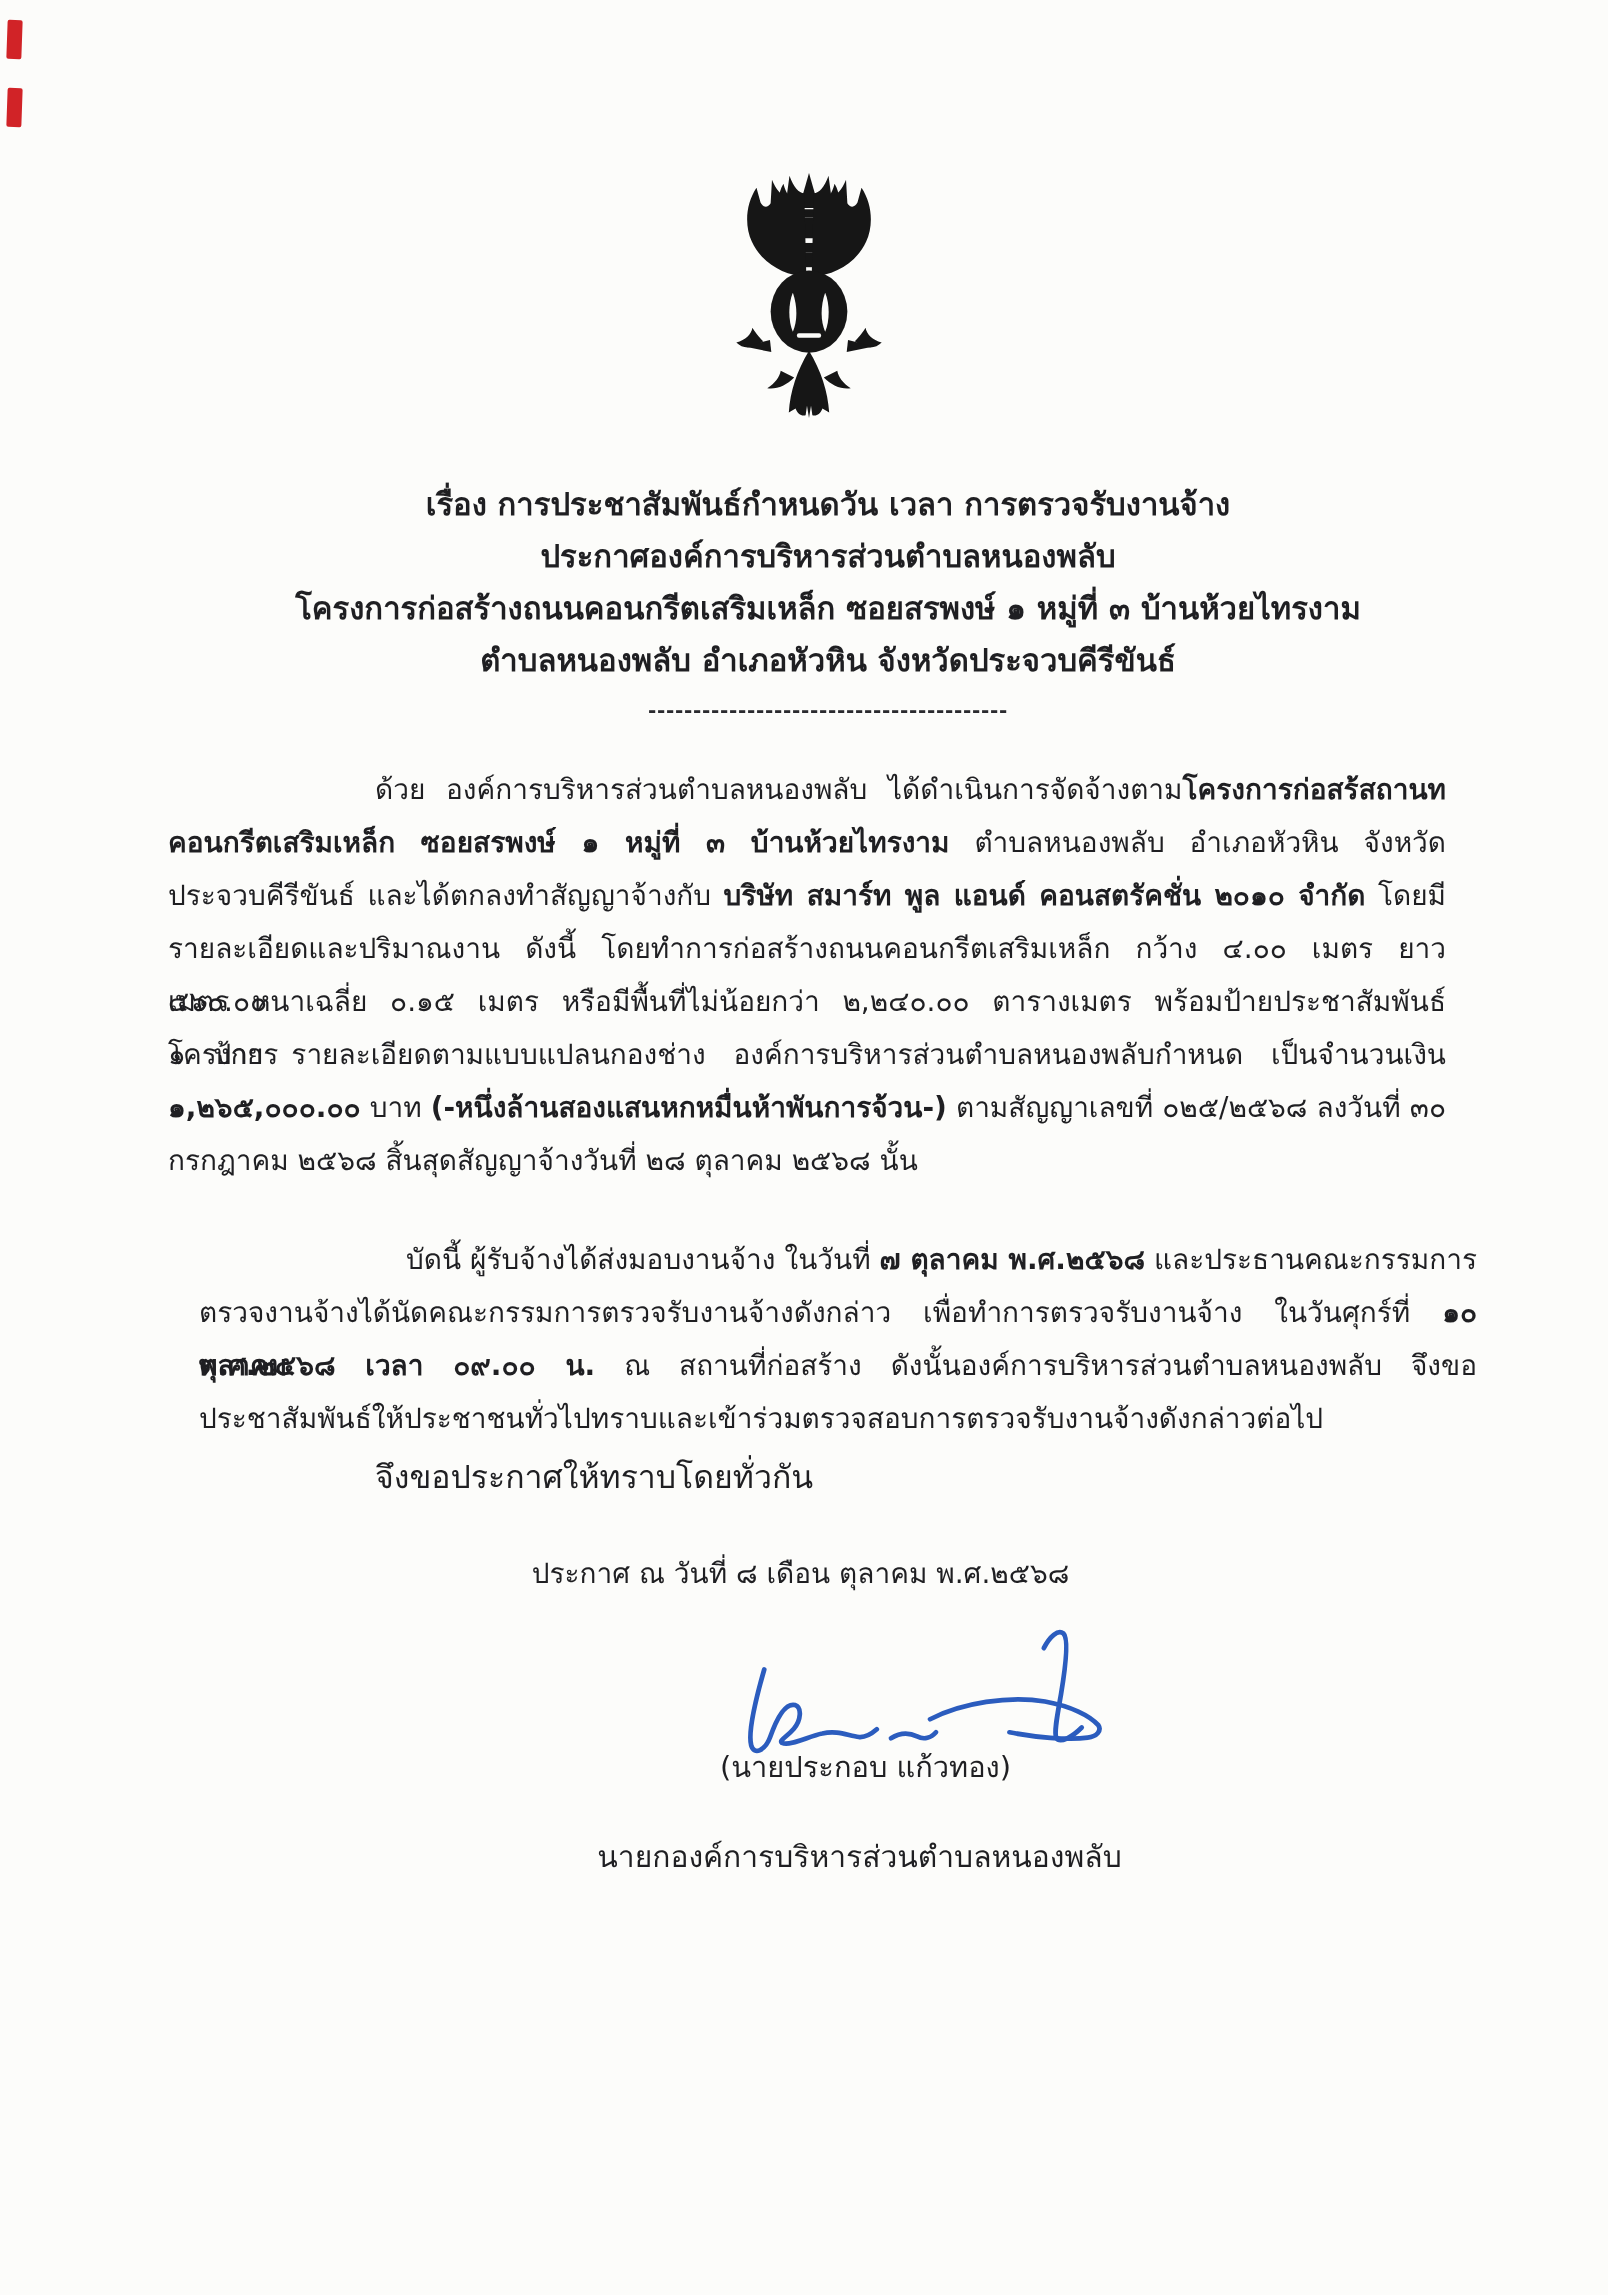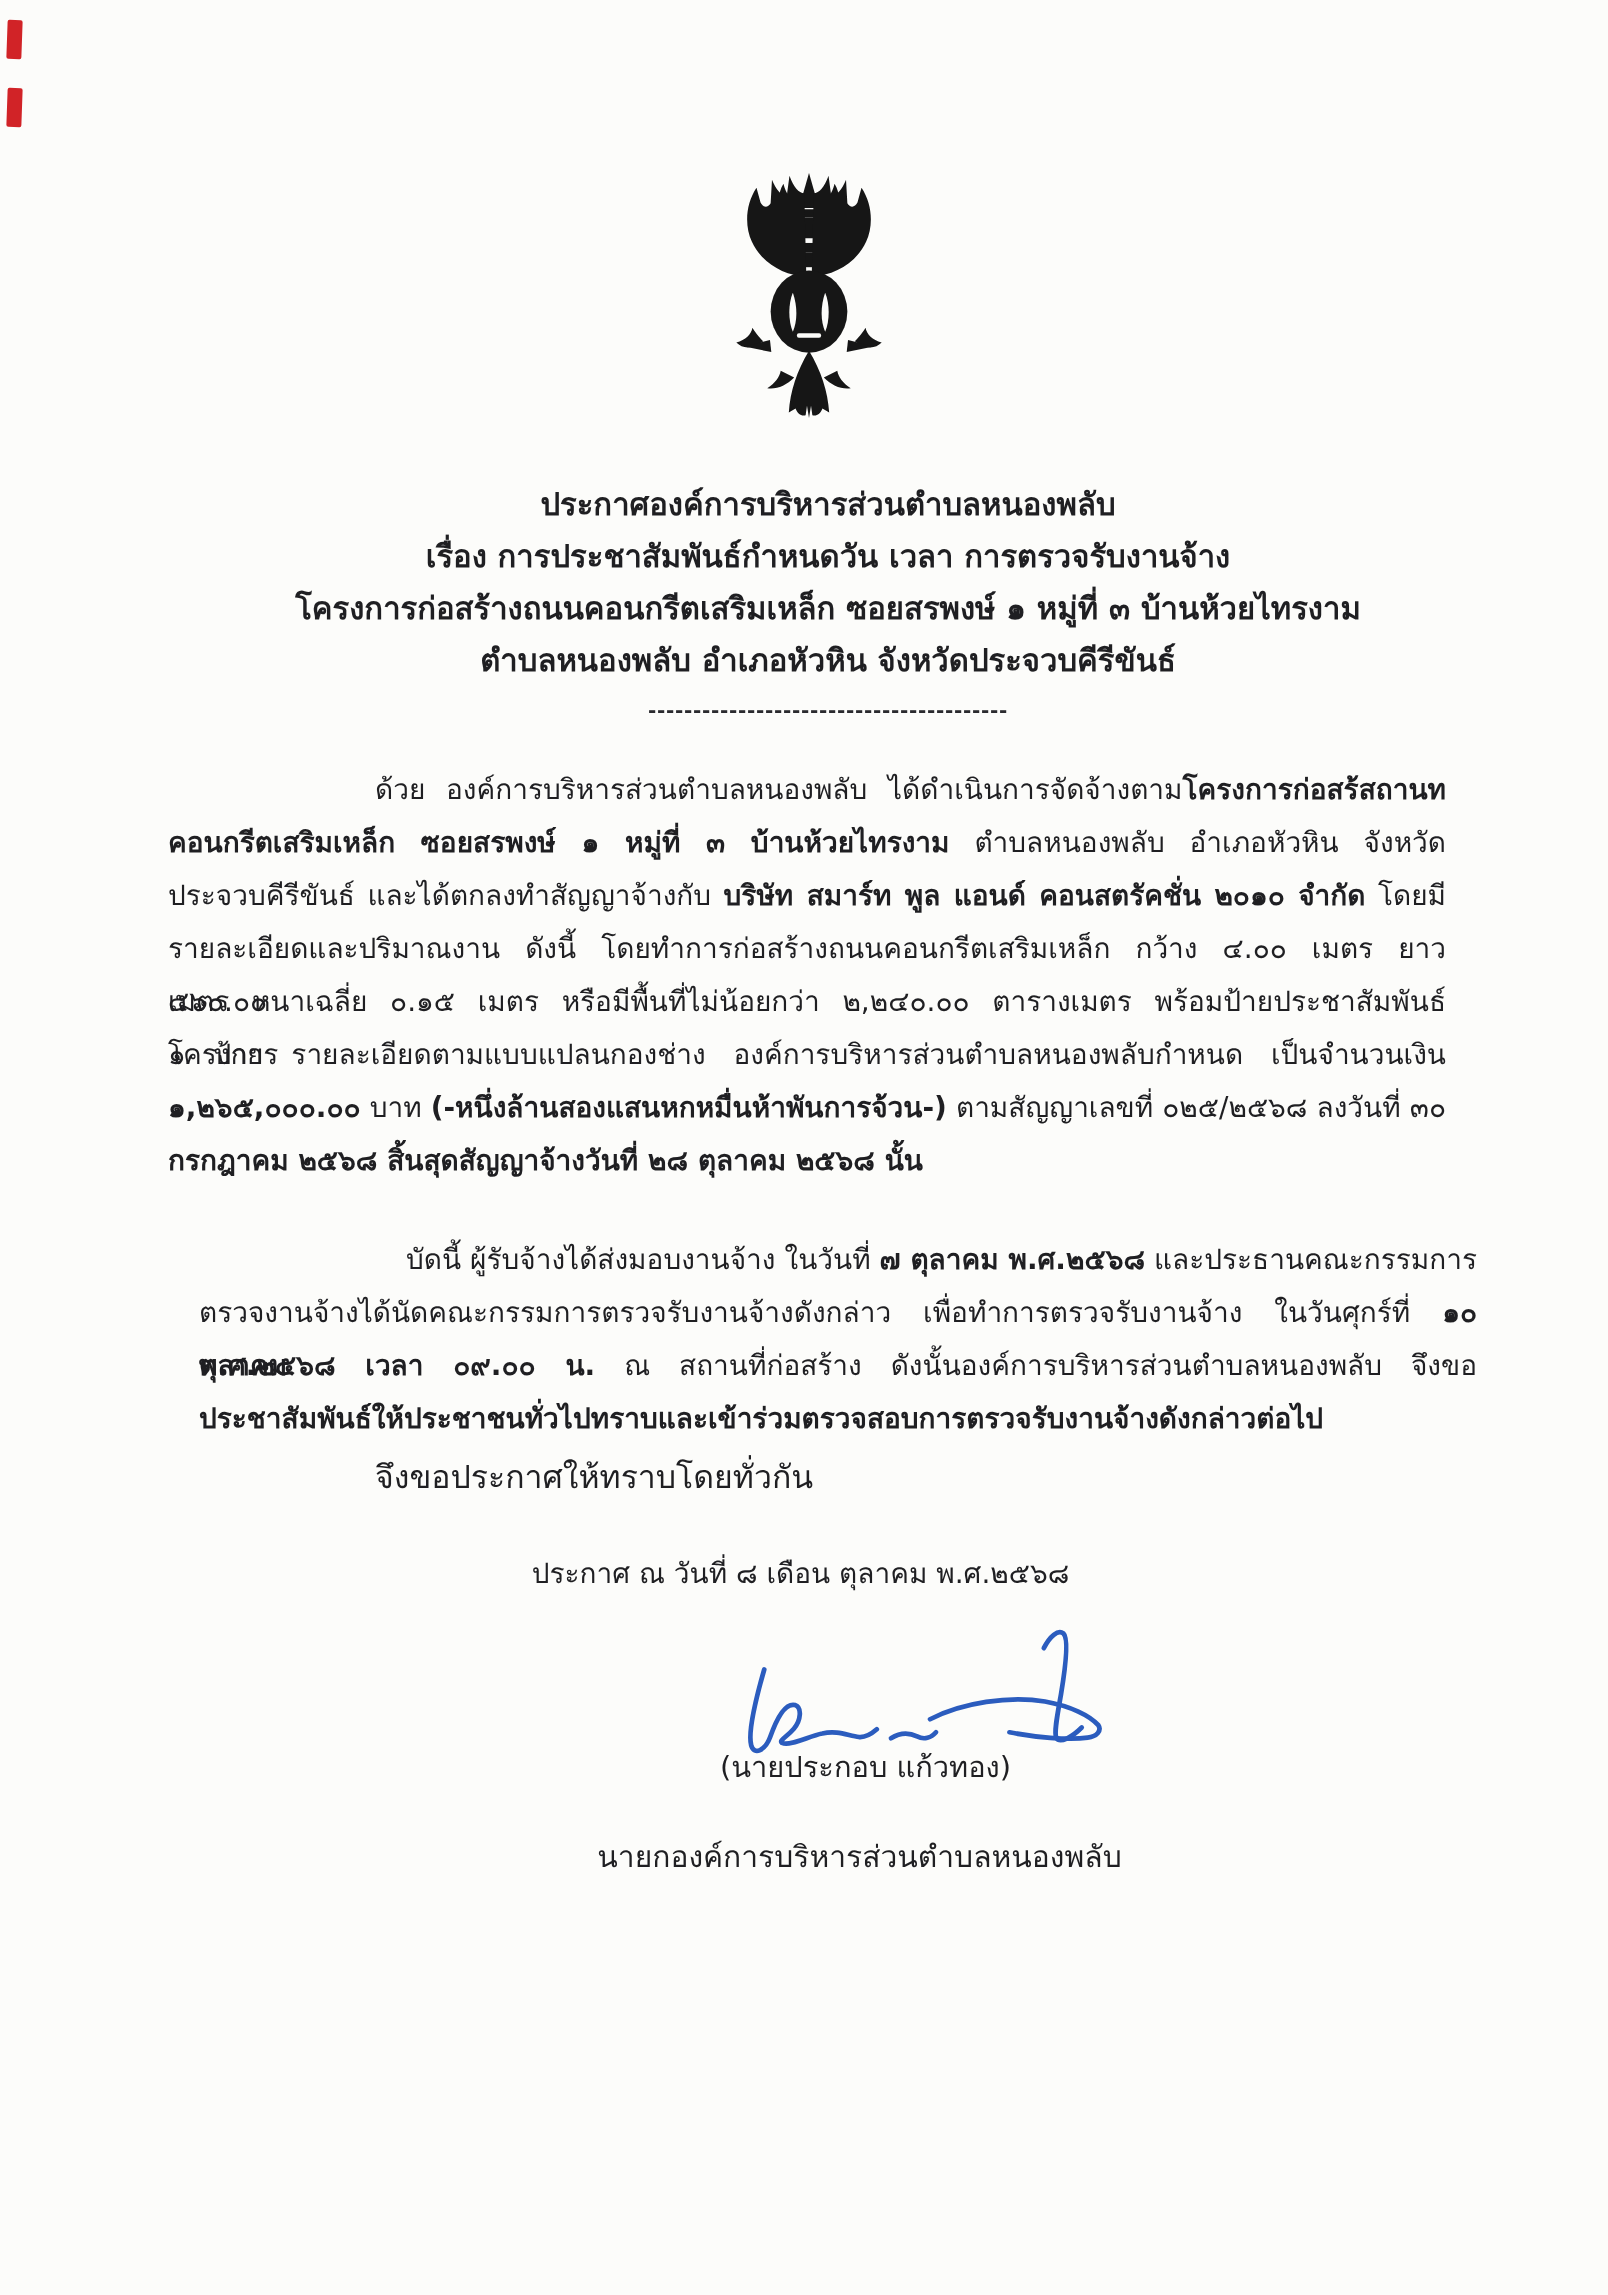--- a/index.html
+++ b/index.html
@@ -27,21 +27,21 @@
 
   
   .para{position:absolute;left:168px;width:1278px;}
   .para1{top:763px;}
   .para2{top:1233px;margin-left:31px;}
   .line{
     font-size:28px;height:53px;line-height:53px;
     text-align:justify;text-align-last:justify;
     white-space:normal;overflow:visible;
   }
-  .line.last{text-align:center;text-align-last:left;font-weight:bold;}
+  .line.last{text-align:center;text-align-last:left;}
   .line.indent{text-indent:207px;}
   .b{font-weight:700;}
 
   .closing-line{position:absolute;top:1451px;left:168px;width:1278px;font-size:32px;line-height:53px;text-indent:207px;white-space:nowrap;}
   .date-line{position:absolute;top:1547px;left:0;right:0;text-align:center;font-size:28px;line-height:53px;white-space:nowrap;transform:translateX(-4px);}
 
   
   .sig-svg{position:absolute;top:1615px;left:673px;width:481px;height:154px;}
   .sig-name{position:absolute;top:1747px;left:0;right:0;text-align:center;font-size:29px;line-height:40px;transform:translateX(61px);white-space:nowrap;}
   .sig-pos{position:absolute;top:1835px;left:0;right:0;text-align:center;font-size:30px;line-height:43px;transform:translateX(55px);white-space:nowrap;}
@@ -85,22 +85,22 @@
       <path d="M74 268 L34 260 L72 250 Z"></path>
       <path d="M186 268 L226 260 L188 250 Z"></path>
 
       <path d="M130 266 C112 296 102 326 100 358 L110 352 C113 360 119 364 125 362 L127 348 L130 366 L133 348 L135 362 C141 364 147 360 150 352 L160 358 C158 326 148 296 130 266 Z"></path>
       <path d="M108 306 C96 318 82 324 68 322 C80 314 86 306 88 296 Z"></path>
       <path d="M152 306 C164 318 178 324 192 322 C180 314 174 306 172 296 Z"></path>
     </g>
   </svg>
 
   <div class="title-block">
+    <div class="title-line">เรื่อง   การประชาสัมพันธ์กำหนดวัน  เวลา  การตรวจรับงานจ้าง</div>
     <div class="title-line">ประกาศองค์การบริหารส่วนตำบลหนองพลับ</div>
-    <div class="title-line">เรื่อง   การประชาสัมพันธ์กำหนดวัน  เวลา  การตรวจรับงานจ้าง</div>
     <div class="title-line">โครงการก่อสร้างถนนคอนกรีตเสริมเหล็ก ซอยสรพงษ์ ๑ หมู่ที่ ๓ บ้านห้วยไทรงาม</div>
     <div class="title-line">ตำบลหนองพลับ อำเภอหัวหิน จังหวัดประจวบคีรีขันธ์</div>
     <div class="separator">----------------------------------------</div>
   </div>
 
   <div class="para para1">
     <div class="line indent"><span>ด้วย องค์การบริหารส่วนตำบลหนองพลับ  ได้ดำเนินการจัดจ้างตาม</span><span class="b">โครงการก่อสร้สถานท</span></div>
     <div class="line"><span class="b">คอนกรีตเสริมเหล็ก ซอยสรพงษ์ ๑ หมู่ที่ ๓ บ้านห้วยไทรงาม</span><span> ตำบลหนองพลับ อำเภอหัวหิน จังหวัด</span></div>
     <div class="line"><span>ประจวบคีรีขันธ์ และได้ตกลงทำสัญญาจ้างกับ </span><span class="b">บริษัท  สมาร์ท พูล แอนด์ คอนสตรัคชั่น ๒๐๑๐ จำกัด</span><span> โดยมี</span></div>
     <div class="line"><span>รายละเอียดและปริมาณงาน ดังนี้ โดยทำการก่อสร้างถนนคอนกรีตเสริมเหล็ก กว้าง ๔.๐๐ เมตร ยาว ๕๖๐.๐๐</span></div>

